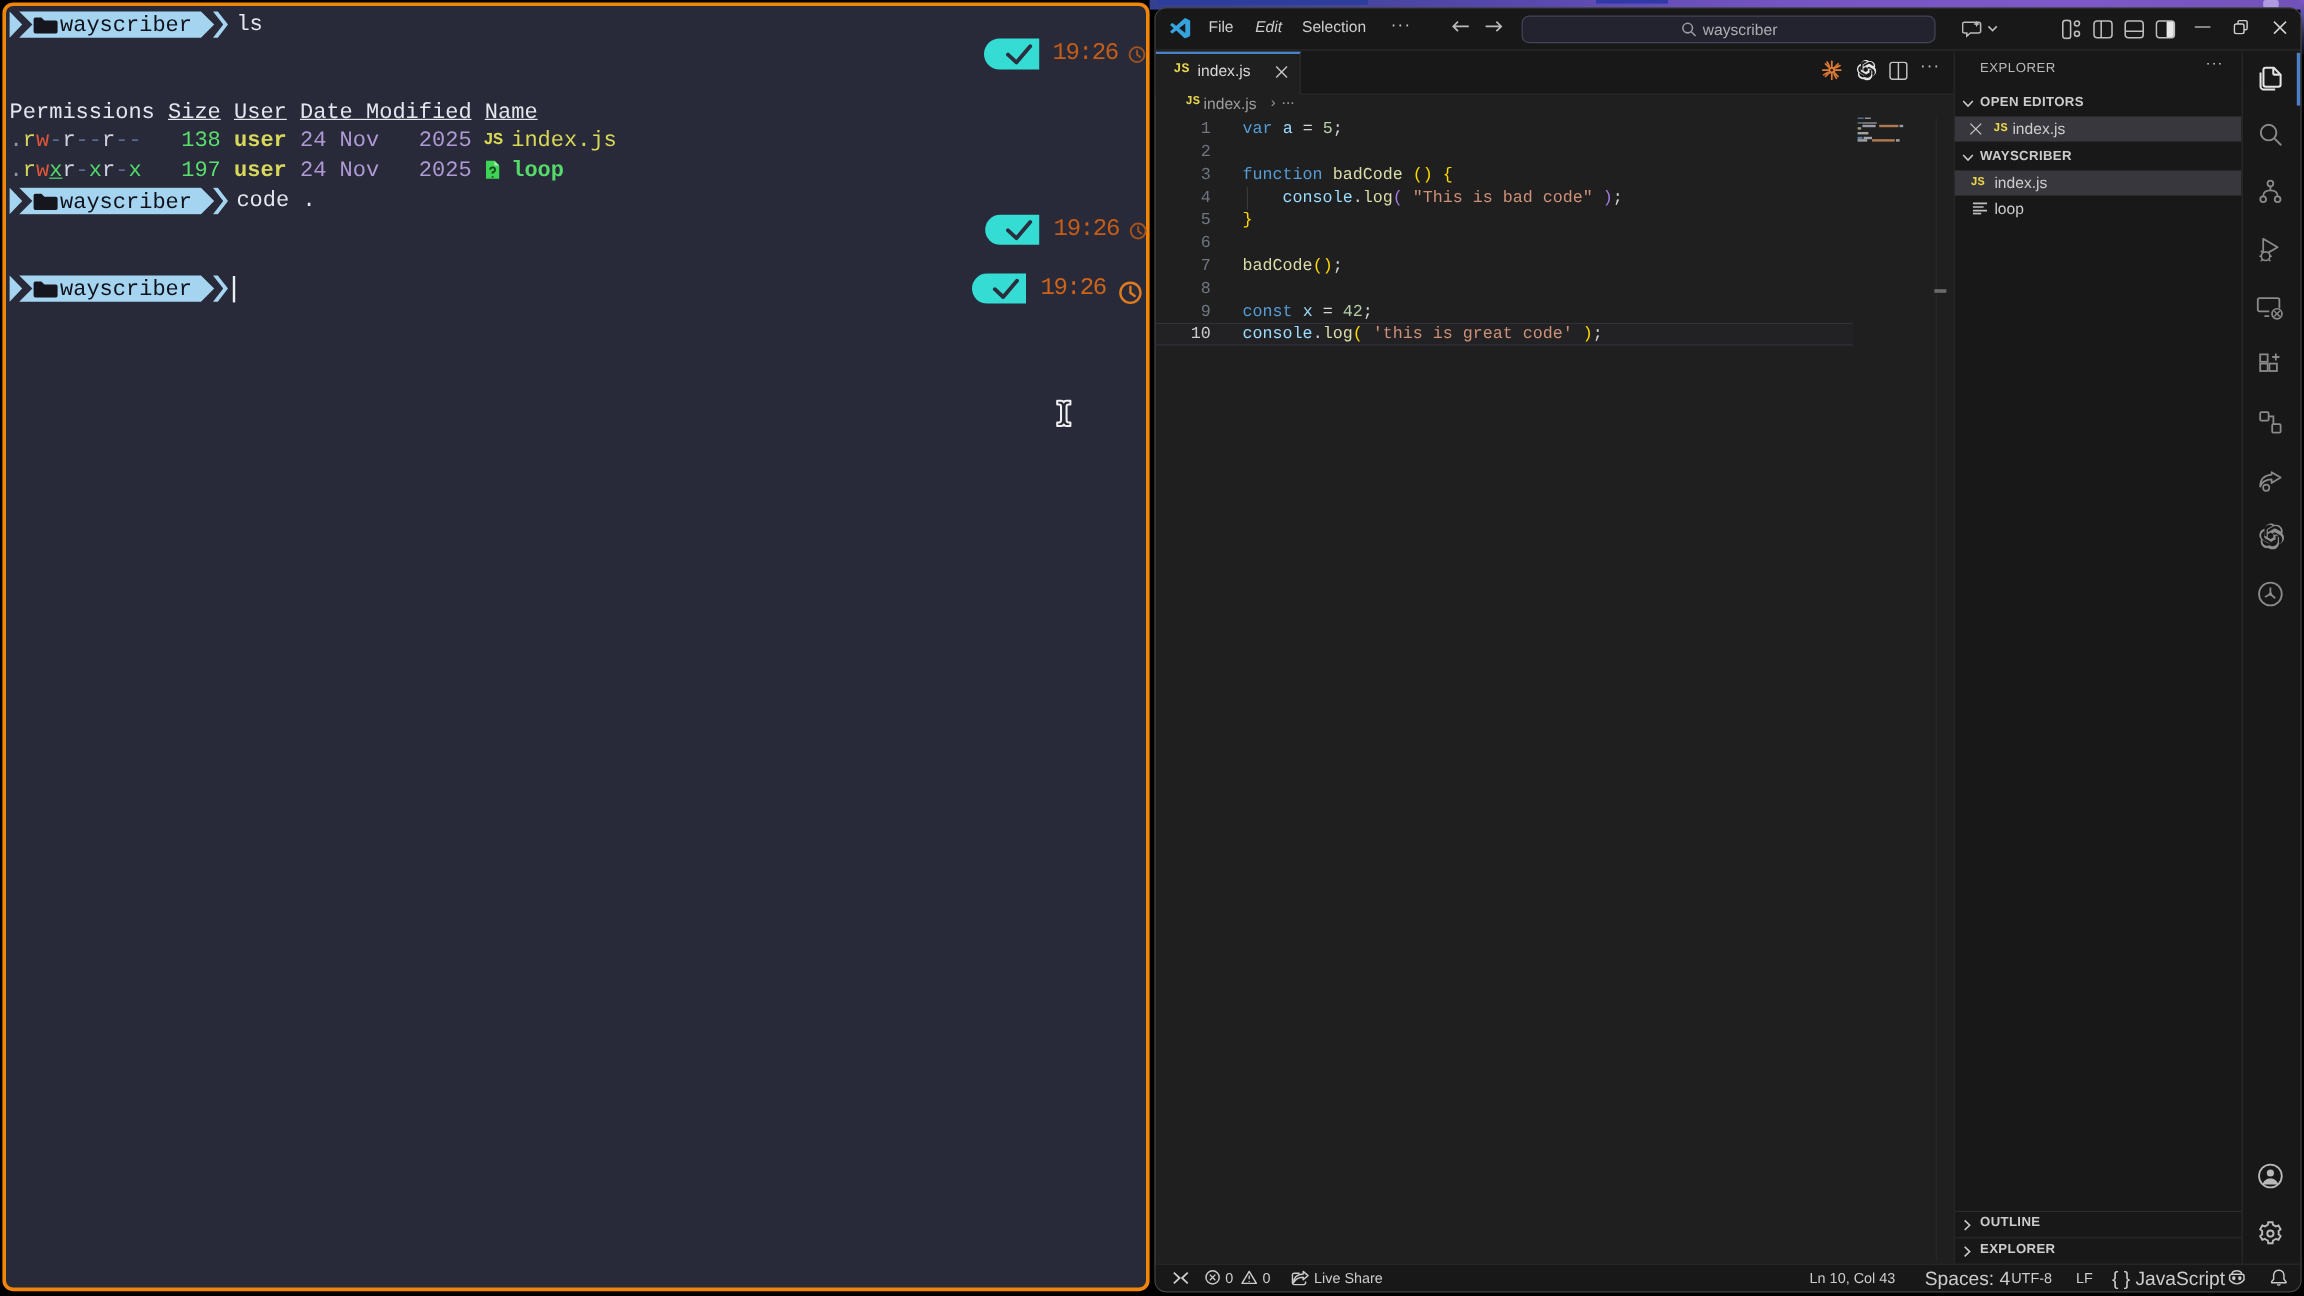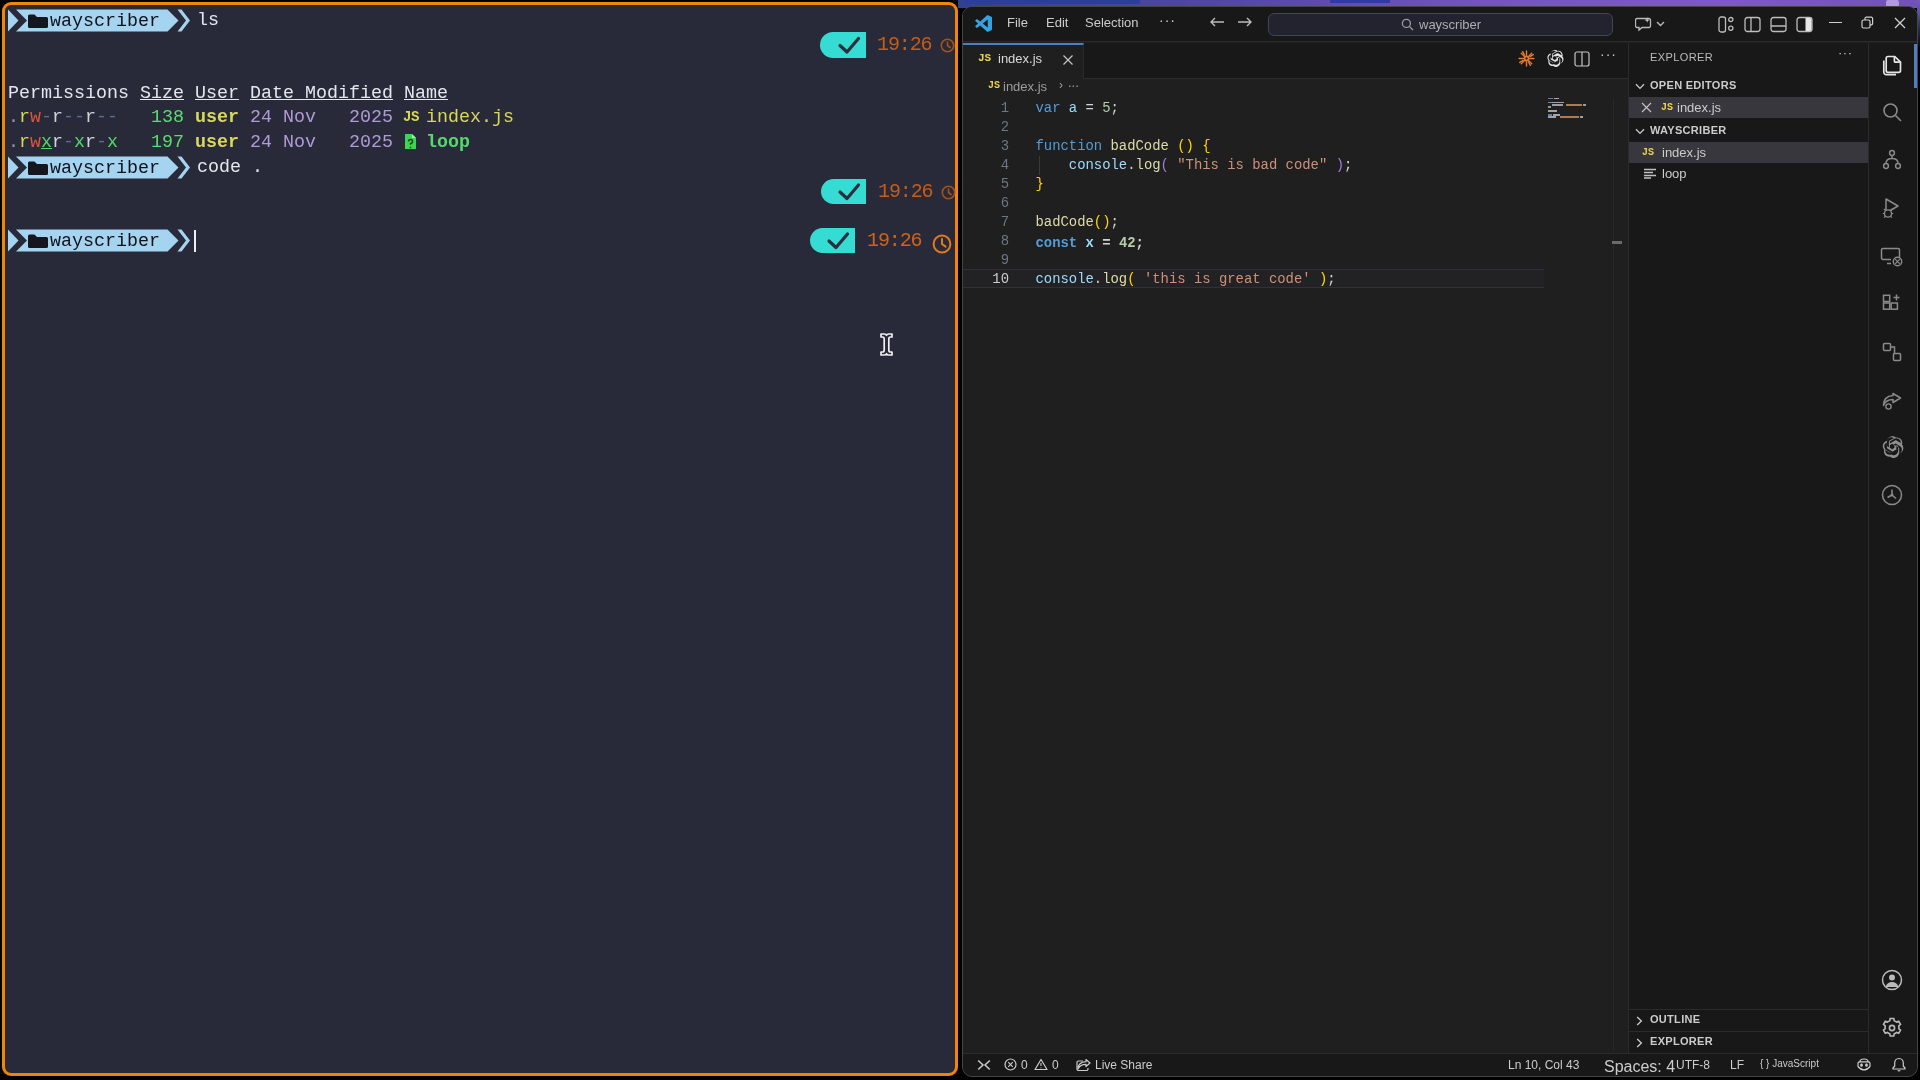--- a/index.html
+++ b/index.html
@@ -101,21 +101,21 @@
 
   <div class="abs" style="left:962px;top:6px;width:956px;height:1071px;background:#1f1f1f;
        border:1px solid #464646;border-radius:10px;overflow:hidden;">
 
     <div class="abs" style="left:0;top:0;width:954px;height:35px;background:#181818;border-bottom:1px solid #2b2b2b;"></div>
 
     <svg class="abs" style="left:12px;top:8px;" width="17" height="17" viewBox="0 0 100 100">
       <path fill="#35a3dd" d="M96.5 10.7 L76.8 1.2 a6 6 0 0 0 -6.8 1.2 L30.6 38.4 L13.4 25.3 a4 4 0 0 0 -5.1 0.2 L3 30.3 a4 4 0 0 0 0 5.9 L17.9 50 L3 63.8 a4 4 0 0 0 0 5.9 l5.3 4.8 a4 4 0 0 0 5.1 0.2 l17.2 -13.1 L70 97.6 a6 6 0 0 0 6.8 1.2 l19.7 -9.5 A6 6 0 0 0 100 83.9 V16.1 a6 6 0 0 0 -3.5 -5.4 z M75 73.3 L45.1 50 L75 26.7 z"></path>
     </svg>
     <div class="abs sb" style="left:44px;top:7.5px;font-size:13px;color:#cccccc;">File</div>
-    <div class="abs sb" style="left:83px;top:7.5px;font-size:13px;color:#cccccc;">Edit</div>
+    <div class="abs sb" style="left:83px;top:7.5px;font-size:13px;color:#cccccc;font-style:italic;">Edit</div>
     <div class="abs sb" style="left:122px;top:7.5px;font-size:13px;color:#cccccc;">Selection</div>
     <div class="abs sb" style="left:196px;top:4.5px;font-size:14px;color:#cccccc;letter-spacing:1px;">···</div>
     <svg class="abs" style="left:246px;top:9.5px;" width="16" height="10" viewBox="0 0 16 10">
         <path d="M6,1 L2,5 L6,9 M2,5 H15" stroke="#bbbbbb" stroke-width="1.4" fill="none"></path>
       </svg>
     <svg class="abs" style="left:274px;top:9.5px;" width="16" height="10" viewBox="0 0 16 10">
         <path d="M10,1 L14,5 L10,9 M1,5 H14" stroke="#bbbbbb" stroke-width="1.4" fill="none"></path>
       </svg>
 
     <div class="abs" style="left:305px;top:5.5px;width:345px;height:23px;background:#232330;border:1px solid #43435a;border-radius:6px;"></div>
@@ -209,21 +209,21 @@
     <div class="ln" style="left:0px;top:205.5px;">7</div>
     <div class="ln" style="left:0px;top:224.5px;">8</div>
     <div class="ln" style="left:0px;top:243.5px;">9</div>
     <div class="ln" style="left:0px;top:262.5px;color:#cccccc;">10</div>
 
     <div class="cl" style="left:72.5px;top:91.5px;"><span style="color:#569cd6">var</span> <span style="color:#9cdcfe">a</span> = <span style="color:#b5cea8">5</span>;</div>
     <div class="cl" style="left:72.5px;top:129.5px;"><span style="color:#569cd6">function</span> <span style="color:#dcdcaa">badCode</span> <span style="color:#ffd700">()</span> <span style="color:#ffd700">{</span></div>
     <div class="cl" style="left:72.5px;top:148.5px;">    <span style="color:#9cdcfe">console</span>.<span style="color:#dcdcaa">log</span><span style="color:#a478e2">(</span> <span style="color:#ce9178">"This is bad code"</span> <span style="color:#a478e2">)</span>;</div>
     <div class="cl" style="left:72.5px;top:167.5px;"><span style="color:#ffd700">}</span></div>
     <div class="cl" style="left:72.5px;top:205.5px;"><span style="color:#dcdcaa">badCode</span><span style="color:#ffd700">()</span>;</div>
-    <div class="cl" style="left:72.5px;top:227px;font-weight:bold;"><span style="color:#569cd6">const</span> <span style="color:#9cdcfe">x</span> = <span style="color:#b5cea8">42</span>;</div>
+    <div class="cl" style="left:72.5px;top:244px;"><span style="color:#569cd6">const</span> <span style="color:#9cdcfe">x</span> = <span style="color:#b5cea8">42</span>;</div>
     <div class="cl" style="left:72.5px;top:262.5px;"><span style="color:#9cdcfe">console</span>.<span style="color:#dcdcaa">log</span><span style="color:#ffd700">(</span> <span style="color:#ce9178">'this is great code'</span> <span style="color:#ffd700">)</span>;</div>
 
     <div class="abs" style="left:585px;top:90.5px;width:40px;height:30px;">
       <div class="abs" style="left:0;top:0;width:5px;height:1.8px;background:#5d7da8;"></div>
       <div class="abs" style="left:6px;top:0;width:5px;height:1.8px;background:#a8aab0;"></div>
       <div class="abs" style="left:0;top:4.2px;width:4px;height:1.8px;background:#7f88a0;"></div>
       <div class="abs" style="left:4px;top:4.2px;width:12px;height:1.8px;background:#a0a2a8;"></div>
       <div class="abs" style="left:4px;top:6.3px;width:11px;height:1.8px;background:#9a9ca4;"></div>
       <div class="abs" style="left:18px;top:6.3px;width:16px;height:1.8px;background:#b07a50;"></div>
       <div class="abs" style="left:35px;top:6.3px;width:3px;height:1.8px;background:#9a9ca4;"></div>
@@ -364,21 +364,21 @@
     <div class="abs" style="left:89px;top:1051px;font-size:12px;color:#cccccc;">0</div>
     <svg class="abs" style="left:113px;top:1050.5px;" width="15" height="14" viewBox="0 0 15 14">
       <path d="M10,1.5 L14,5 L10,8.5 v-2.2 c-4,0 -6.5,1.5 -8,4.7 c0,-4.7 3,-7 8,-7.3 z" fill="none" stroke="#cccccc" stroke-width="1.2" stroke-linejoin="round"></path>
       <path d="M7,3 H2.5 a1.5,1.5 0 0 0 -1.5,1.5 v6.5 a1.5,1.5 0 0 0 1.5,1.5 h8 a1.5,1.5 0 0 0 1.5,-1.5 V10" fill="none" stroke="#cccccc" stroke-width="1.2"></path>
     </svg>
     <div class="abs" style="left:132px;top:1051px;font-size:12px;color:#cccccc;">Live Share</div>
     <div class="abs" style="left:545px;top:1051px;font-size:12px;color:#cccccc;">Ln 10, Col 43</div>
     <div class="abs" style="left:641px;top:1051px;font-size:16px;color:#cccccc;">Spaces: 4</div>
     <div class="abs" style="left:713px;top:1051px;font-size:12px;color:#cccccc;">UTF-8</div>
     <div class="abs" style="left:767px;top:1051px;font-size:12px;color:#cccccc;">LF</div>
-    <div class="abs" style="left:797px;top:1051px;font-size:10px;color:#cccccc;">{ } JavaScript</div>
+    <div class="abs" style="left:797px;top:1051px;font-size:16px;color:#cccccc;">{ } JavaScript</div>
     <svg class="abs" style="left:892px;top:1051px;" width="18" height="14" viewBox="0 0 18 14">
       <path d="M9,1 c-2.6,0 -3.9,1.1 -4.3,2.8 c-0.5,0 -1.7,0.3 -1.7,1.5 M9,1 c2.6,0 3.9,1.1 4.3,2.8 c0.5,0 1.7,0.3 1.7,1.5 M3,5.3 v3.2 c1.7,2.1 3.8,3.4 6,3.4 c2.2,0 4.3,-1.3 6,-3.4 V5.3 c0,-1 -1,-1.4 -2,-1.4 h-8 c-1,0 -2,0.4 -2,1.4 z" fill="none" stroke="#cccccc" stroke-width="1.2" stroke-linejoin="round"></path>
       <rect x="5.2" y="5.6" width="2.6" height="3.2" rx="1.1" fill="#cccccc"></rect>
       <rect x="10.2" y="5.6" width="2.6" height="3.2" rx="1.1" fill="#cccccc"></rect>
     </svg>
     <svg class="abs" style="left:929px;top:1050px;" width="14" height="15" viewBox="0 0 14 15">
       <path d="M7,1.5 c2.8,0 4.3,2 4.3,4.5 v3 l1.7,2 v1 H1 v-1 l1.7,-2 v-3 C2.7,3.5 4.2,1.5 7,1.5 z" fill="none" stroke="#cccccc" stroke-width="1.2" stroke-linejoin="round"></path>
       <path d="M5.8,13.2 a1.3,1.3 0 0 0 2.4,0" fill="none" stroke="#cccccc" stroke-width="1.1"></path>
     </svg>
   </div>

